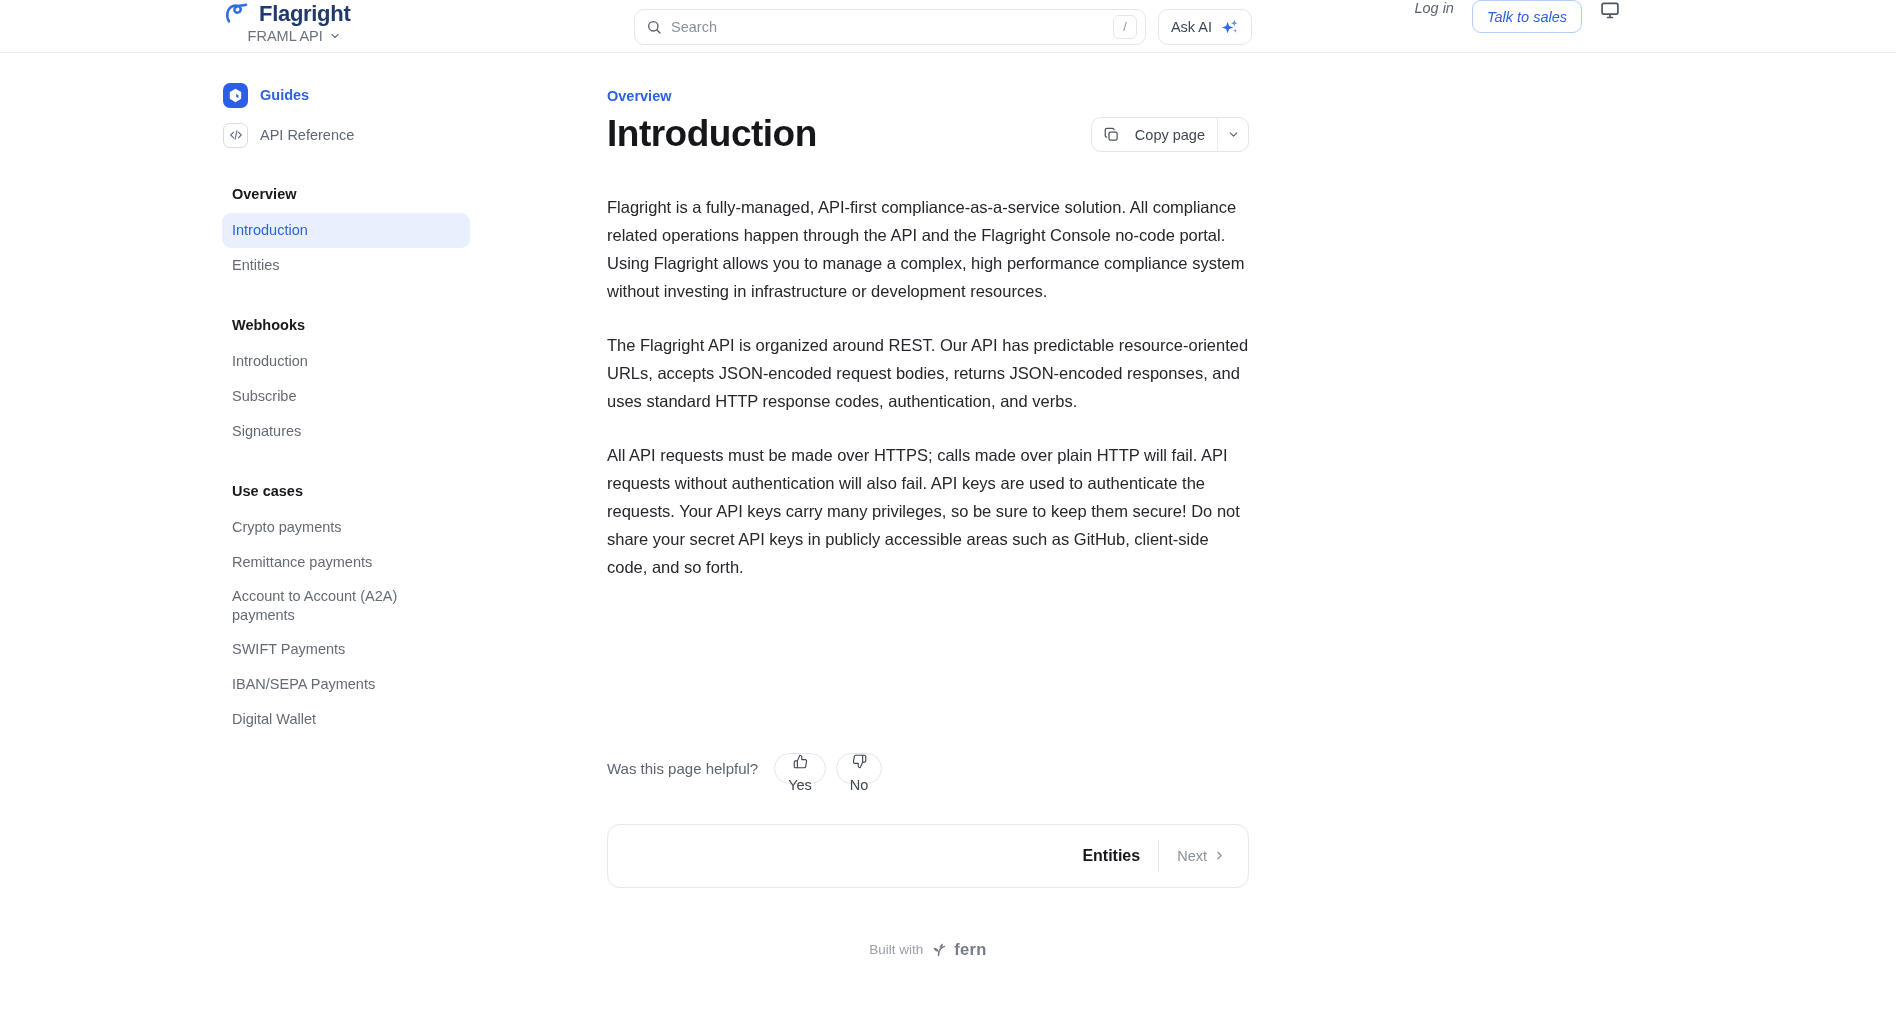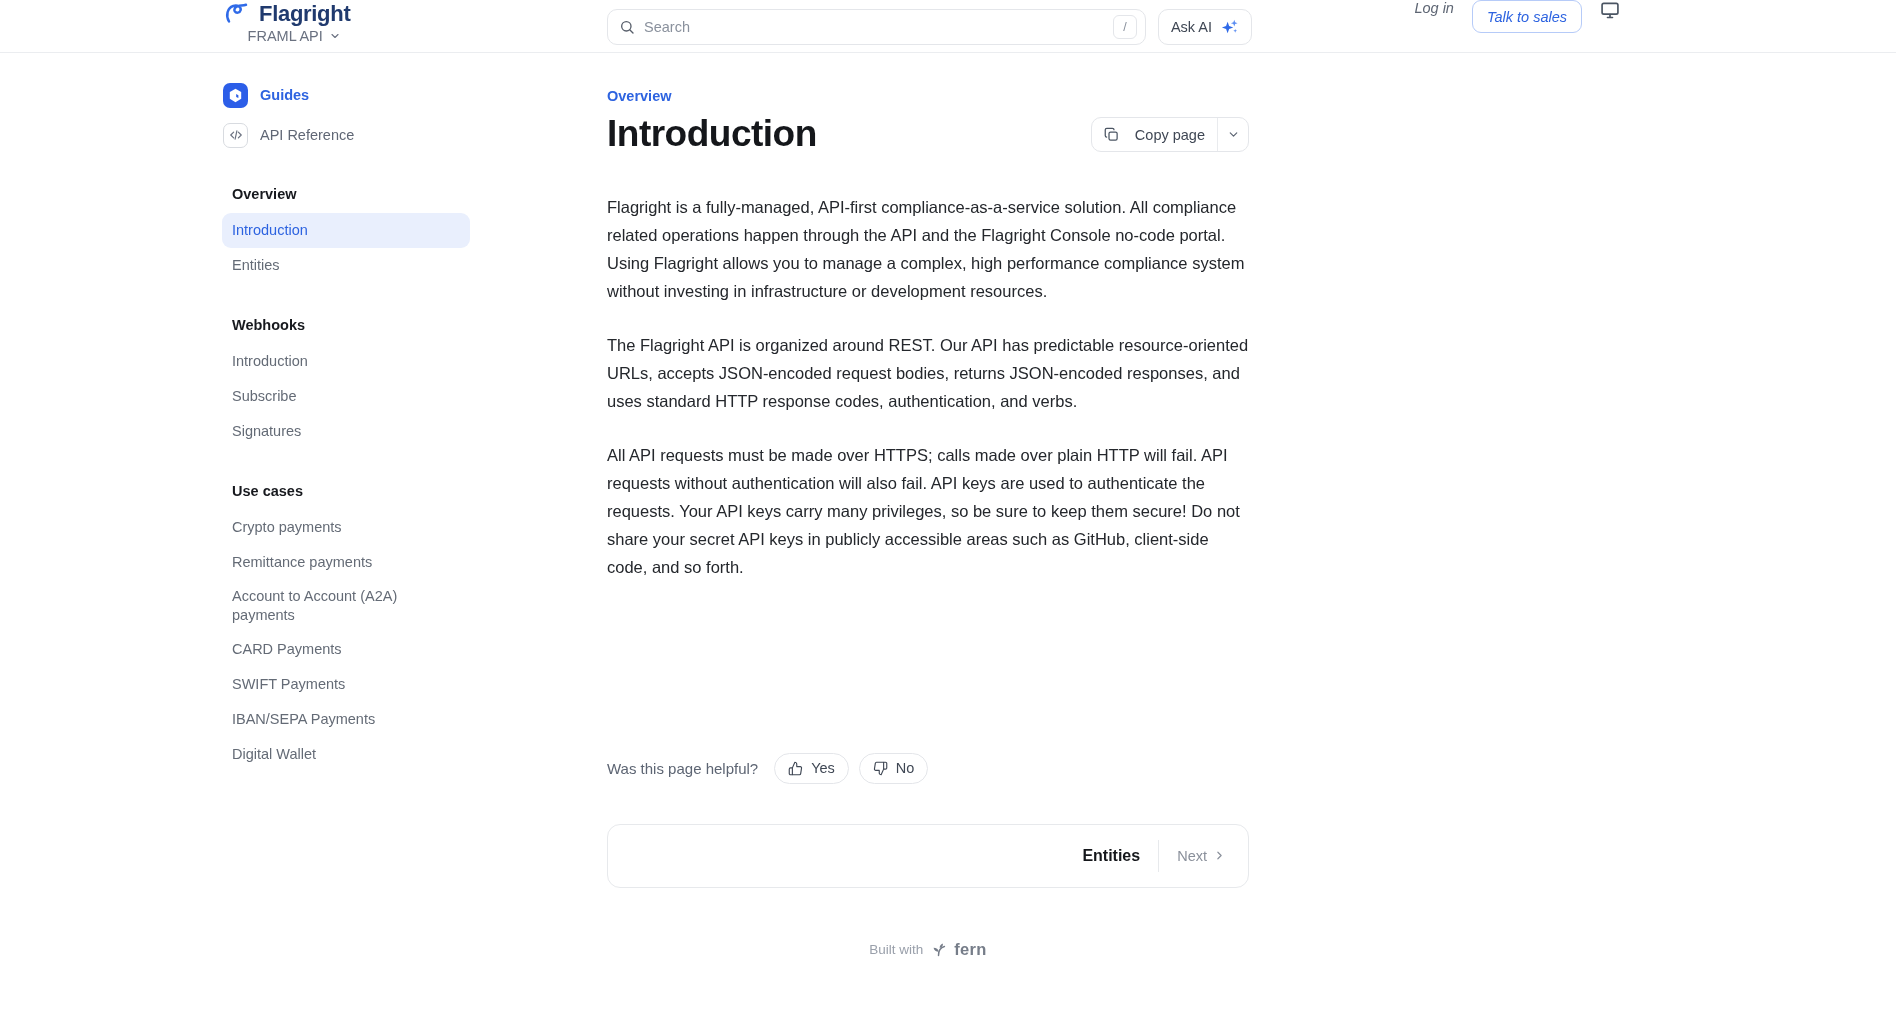--- a/index.html
+++ b/index.html
@@ -10,21 +10,21 @@
   .header { position: relative; height: 53px; border-bottom: 1px solid #ebedf0; background: #fff; }
   .nav-left { position: absolute; left: 222px; top: 0; height: 53px; display: flex; align-items: center; flex-direction: column; }
   .logo { display: flex; align-items: center; gap: 9px; cursor: pointer; }
   .wordmark { font-size: 22px; font-weight: 700; color: #203a6e; letter-spacing: -0.3px; }
   .version-switch { margin-left: 16px; display: flex; align-items: center; gap: 6px;
     color: #6a7180; font-size: 14.5px; cursor: pointer; }
 
   .nav-mid { position: absolute; left: 607px; top: 0; width: 645px; height: 53px;
     display: flex; align-items: center; gap: 12px; }
   .searchbox { flex: 1; height: 36px; border: 1px solid #e4e6ea; border-radius: 10px;
-    display: flex; align-items: center; gap: 9px; padding: 0 8px 0 11px; background: #fff; cursor: text; }
+    display: flex; align-items: center; gap: 9px; padding: 0 8px 0 11px; background: #fff; cursor: text; margin-left: 27px; }
   .searchbox input { border: none; outline: none; flex: 1; font-size: 14.5px; color: #374151;
     font-family: "Liberation Sans", sans-serif; background: transparent; }
   .searchbox input::placeholder { color: #8a919d; }
   .slash-key { width: 24px; height: 24px; border: 1px solid #e4e6ea; border-radius: 6px;
     display: grid; place-items: center; color: #8a919d; font-size: 12.5px; }
   .askai-btn { height: 36px; border: 1px solid #e4e6ea; border-radius: 10px; background: #fff;
     display: flex; align-items: center; gap: 8px; padding: 0 12px; font-size: 14.5px; color: #3f4754; cursor: pointer; }
 
   .nav-right { position: absolute; right: 276px; top: 0; height: 53px; display: flex; align-items: flex-start; gap: 18px; font-style: italic; }
   .login-link { font-size: 14.5px; color: #5d6573; cursor: pointer; }
@@ -60,21 +60,21 @@
   .copy-main { display: flex; align-items: center; gap: 16px; padding: 0 12px; font-size: 14.5px; color: #3f4754; cursor: pointer; }
   .copy-caret { width: 31px; display: grid; place-items: center; border-left: 1px solid #e9ebee; cursor: pointer; }
 
   .content { margin-top: 37px; }
   .content p { font-size: 16.5px; line-height: 28px; color: #24272c; margin-bottom: 26px; }
 
   .feedback { margin-top: 172px; display: flex; align-items: center; gap: 16px; }
   .fb-question { font-size: 15px; color: #5d6573; }
   .fb-buttons { display: flex; gap: 10px; }
   .fb-btn { height: 31px; padding: 0 13px; border: 1px solid #e4e6ea; border-radius: 16px; background: #fff;
-    display: flex; align-items: center; gap: 8px; font-size: 14.5px; color: #3f4754; cursor: pointer; }
+    display: flex; align-items: center; gap: 8px; font-size: 14.5px; color: #3f4754; cursor: pointer; flex-direction: column; }
 
   .next-card { margin-top: 40px; height: 64px; border: 1px solid #e7e9ec; border-radius: 13px;
     display: flex; align-items: center; justify-content: flex-end; padding: 0 22px; cursor: pointer; }
   .next-title { font-size: 16px; font-weight: 700; color: #15171b; }
   .next-divider { width: 1px; height: 32px; background: #e7e9ec; margin: 0 18px; }
   .next-label { font-size: 14.5px; color: #8a909b; display: flex; align-items: center; gap: 6px; }
 
   .footer { margin-top: 52px; display: flex; justify-content: center; align-items: center; gap: 7px; cursor: pointer; }
   .built-with { font-size: 13.5px; color: #9aa0ab; }
   .fern-name { font-size: 16.5px; font-weight: 700; color: #767d89; letter-spacing: 0.3px; }
@@ -171,21 +171,20 @@
       <div class="side-item">Introduction</div>
       <div class="side-item">Subscribe</div>
       <div class="side-item">Signatures</div>
     </div>
 
     <div class="side-section">
       <div class="side-section-title">Use cases</div>
       <div class="side-item">Crypto payments</div>
       <div class="side-item">Remittance payments</div>
       <div class="side-item">Account to Account (A2A) payments</div>
-      <div class="side-item">CARD Payments</div>
       <div class="side-item">SWIFT Payments</div>
       <div class="side-item">IBAN/SEPA Payments</div>
       <div class="side-item">Digital Wallet</div>
     </div>
   </div>
 
   <div class="main">
     <span class="breadcrumb">Overview</span>
 
     <div class="title-row">

